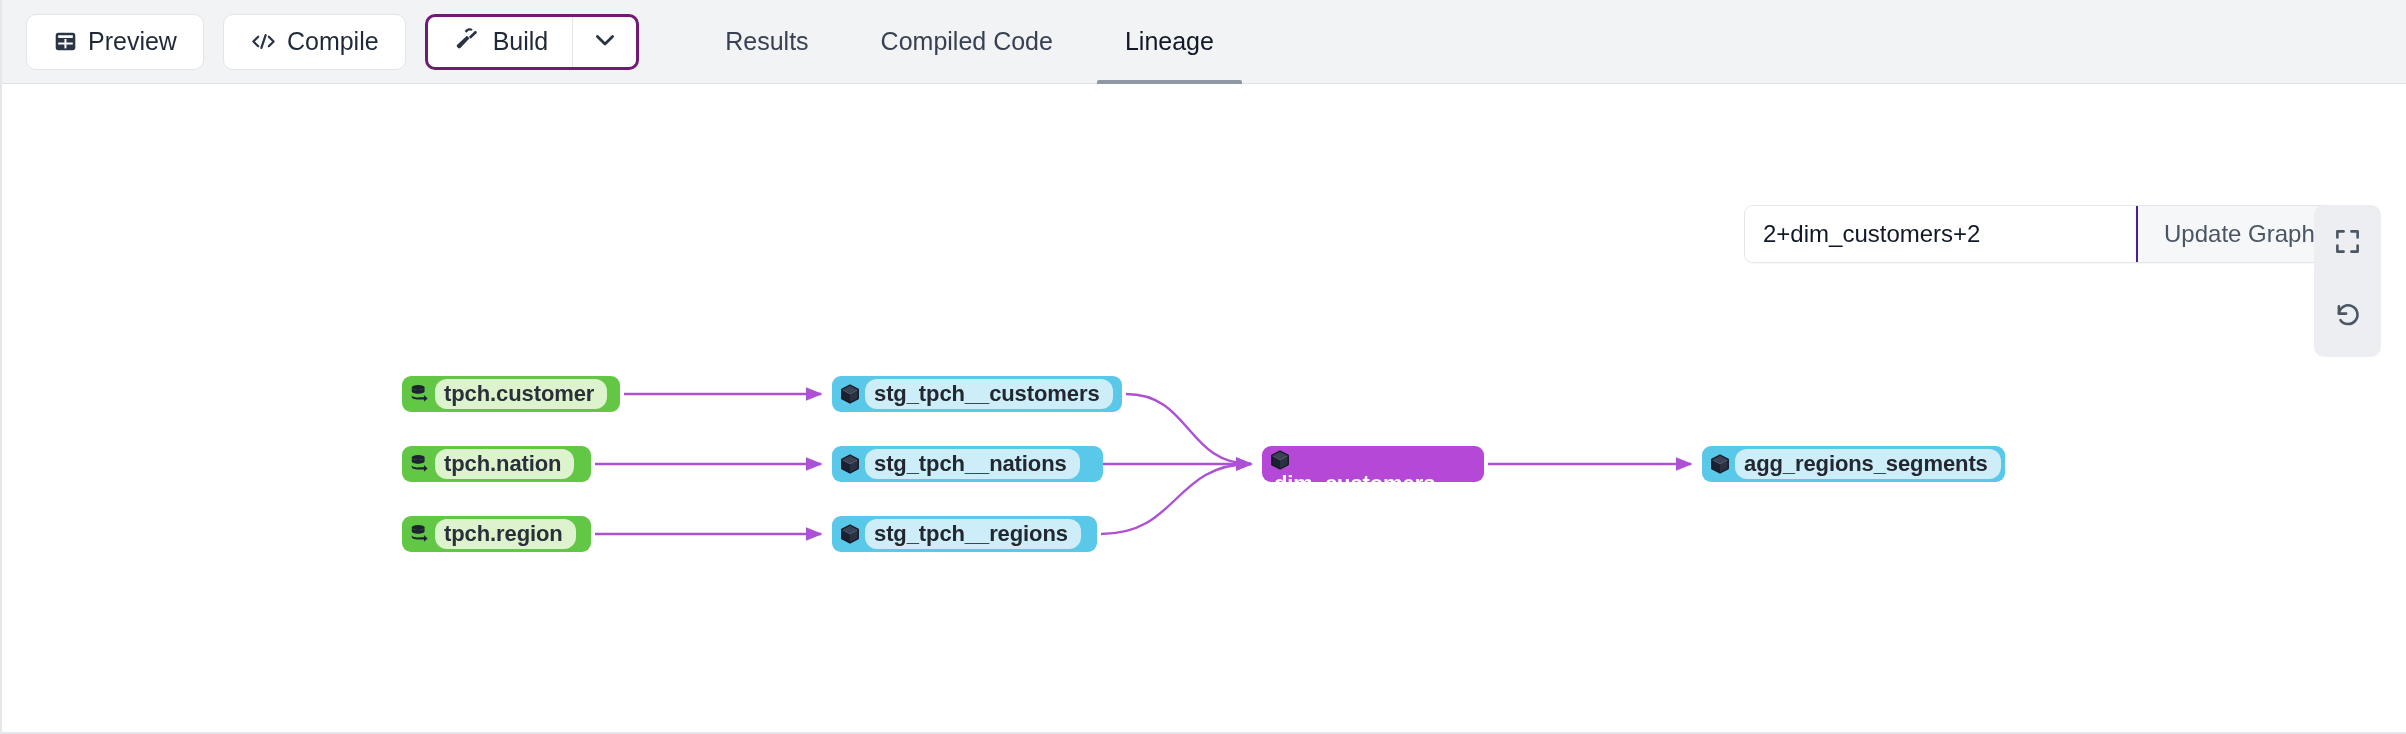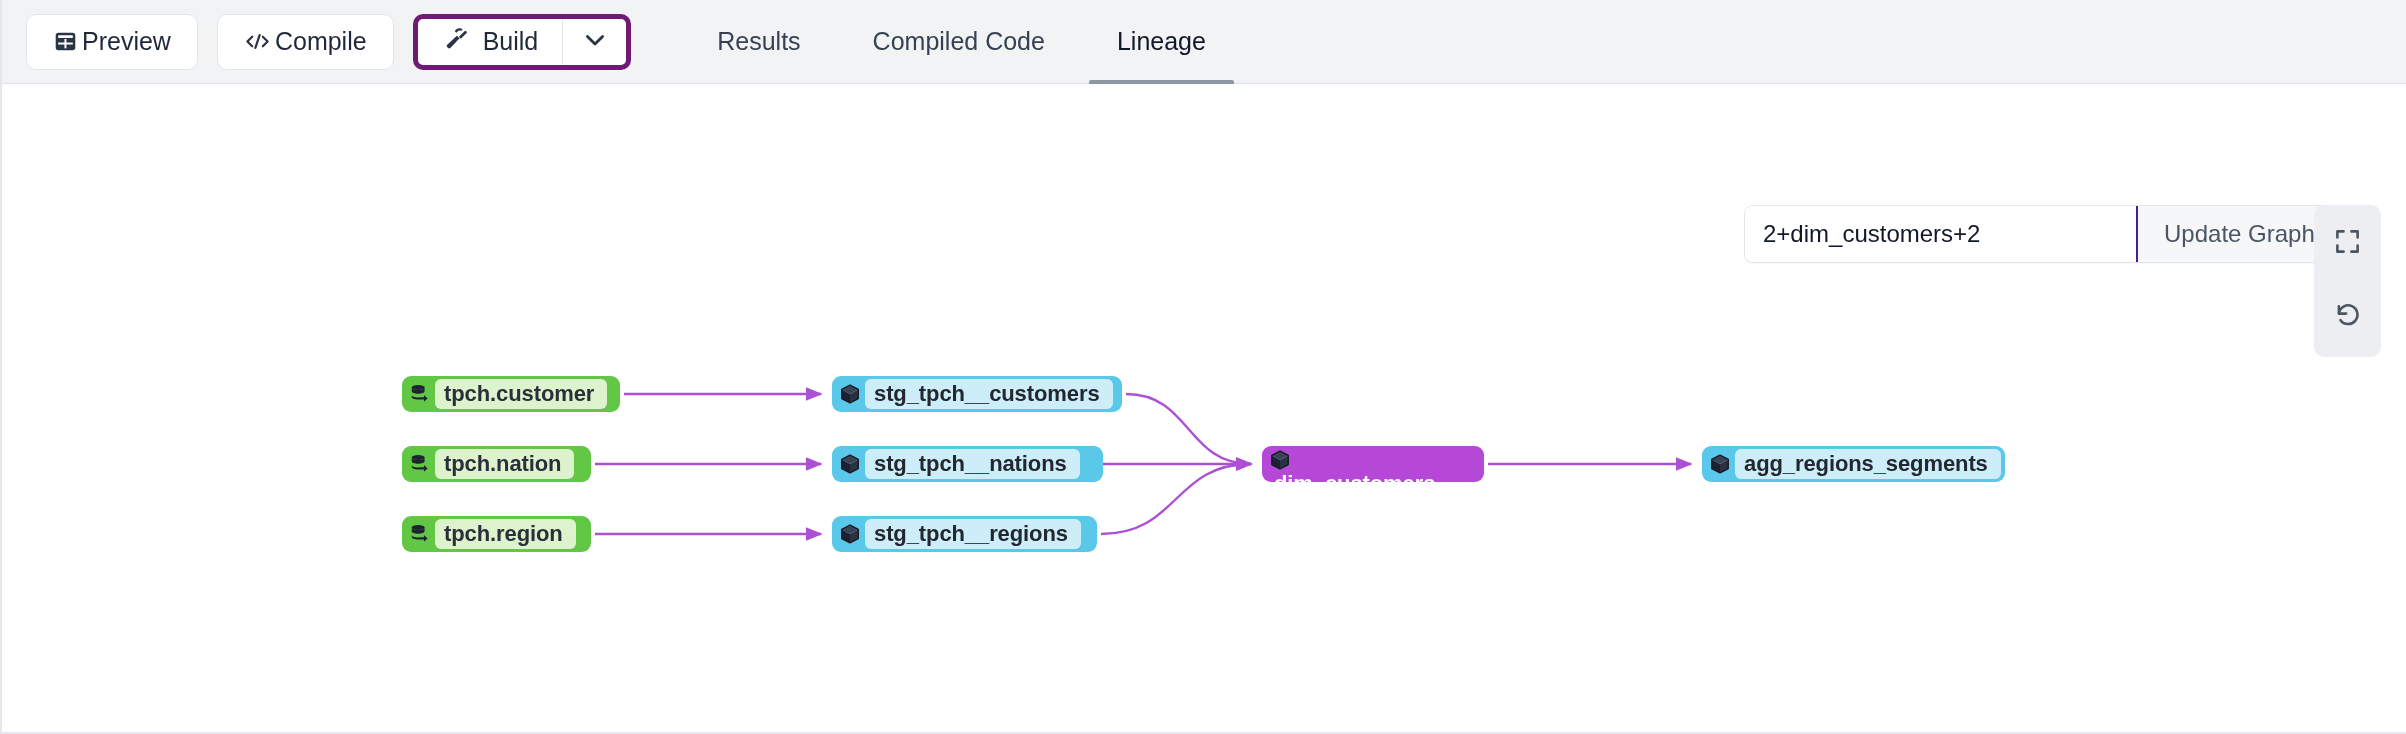--- a/index.html
+++ b/index.html
@@ -36,36 +36,36 @@
 
   .btn-group { display: flex; align-items: center; gap: 19px; }
 
   .tbtn {
     height: 56px;
     background: #ffffff;
     border: 1px solid #e2e6ea;
     border-radius: 10px;
     display: flex;
     align-items: center;
-    gap: 4px;
+    gap: 10px;
     padding: 0 26px;
     font-size: 25px;
     color: #1f2937;
     cursor: pointer;
     white-space: nowrap;
   }
 
   .tbtn .ico { display: flex; align-items: center; }
 
   .split-btn {
     display: flex;
     align-items: stretch;
     height: 56px;
     background: #ffffff;
-    border: 5px solid #701a75;
+    border: 3px solid #701a75;
     border-radius: 10px;
     overflow: hidden;
     cursor: pointer;
   }
   .split-main {
     display: flex; align-items: center; gap: 13px;
     padding: 0 24px 0 26px;
     font-size: 25px; color: #1f2937; white-space: nowrap;
   }
   .split-div { width: 1px; background: #e2e6ea; }
@@ -195,21 +195,21 @@
     align-items: center;
     justify-content: center;
     flex: 0 0 auto;
   }
   .node .n-label {
     display: flex;
     align-items: center;
     padding: 0 13px 0 9px;
     font-size: 22px;
     font-weight: bold;
-    border-radius: 6px;
+    border-radius: 12px;
     letter-spacing: -0.1px;
   }
 
   
   .node.source { background: #63c746; }
   .node.source .n-label { background: #ddf3cd; color: #2a2f3a; }
 
   
   .node.model { background: #5ac8e8; }
   .node.model .n-label { background: #cdeef9; color: #23272f; }

